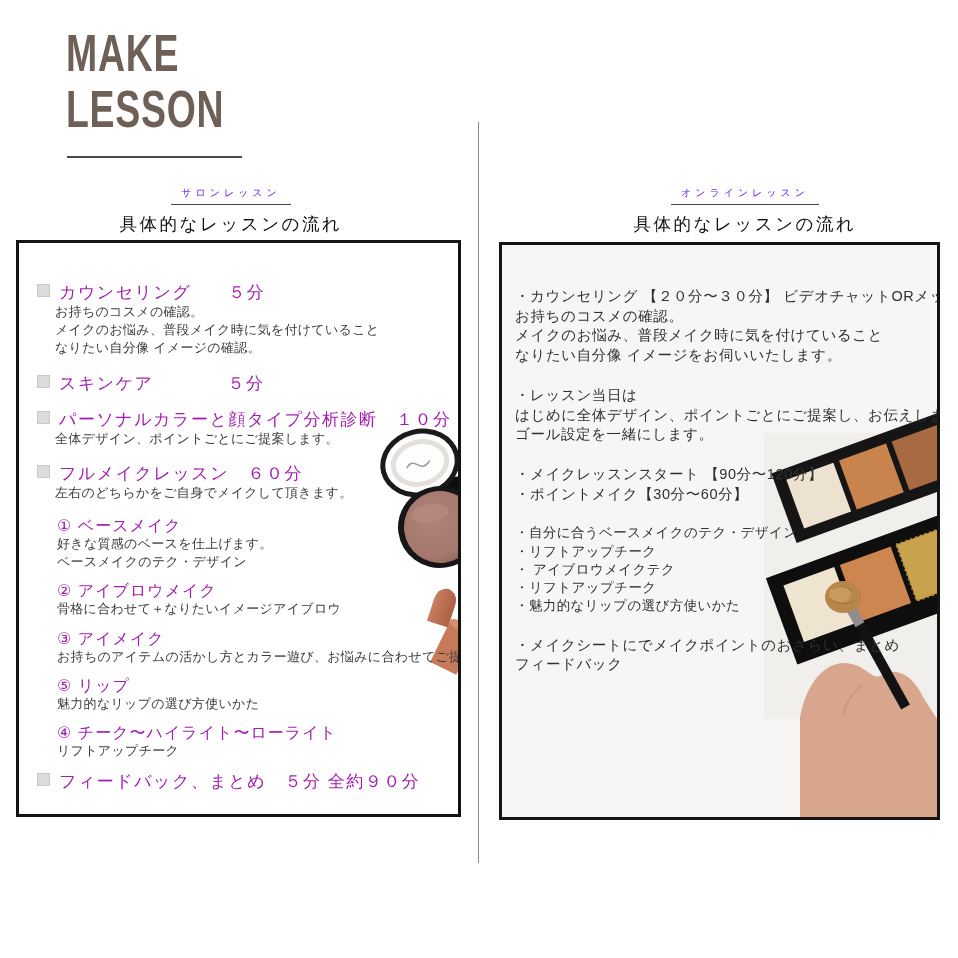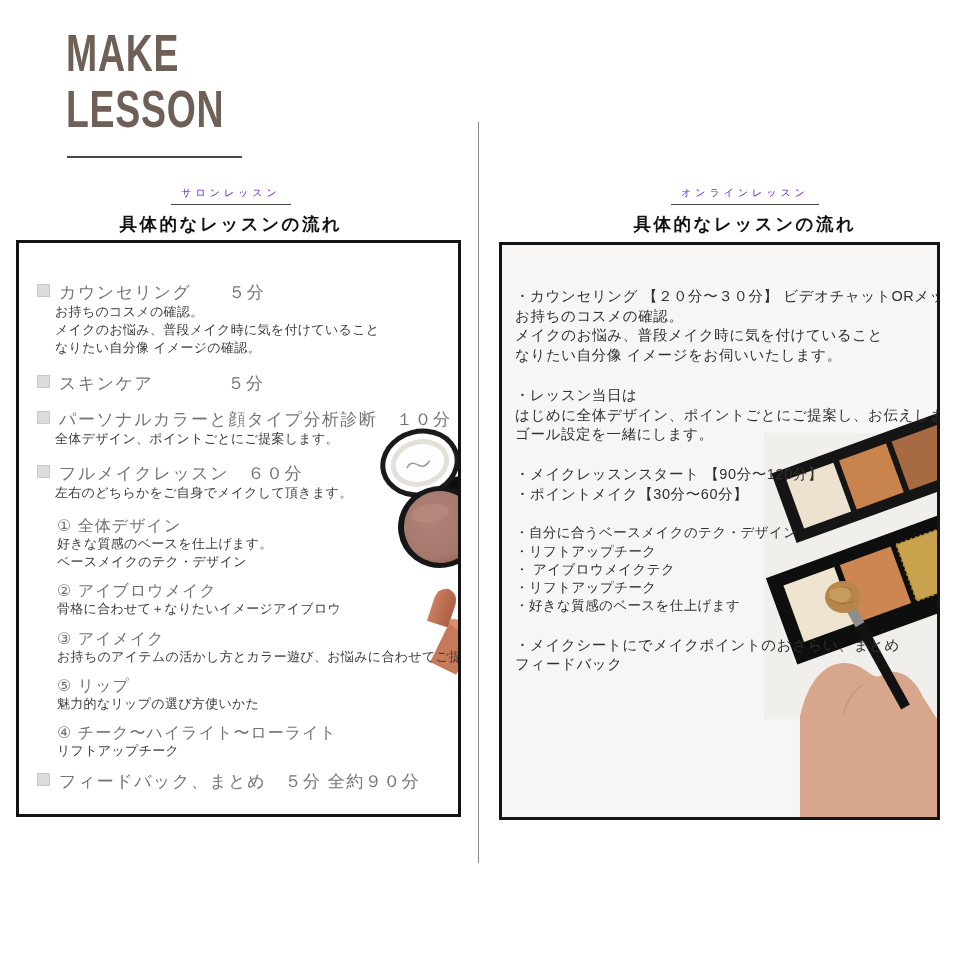--- a/index.html
+++ b/index.html
@@ -18,34 +18,34 @@
   }
   .title-rule{position:absolute;left:67px;top:156px;width:175px;height:2px;background:#4a4a4a;}
   
   .col-head{position:absolute;top:161px;text-align:center;}
   .col-head.leftc{left:0;width:462px;}
   .col-head.rightc{left:480px;width:466px;padding-left:32px;}
   .tab{
     display:inline-block;font-size:10px;letter-spacing:4px;color:#6d28d9;
     padding:0 10px 4px;border-bottom:1.5px solid #444;margin-top:25px;
   }
-  .heading{font-size:17.5px;font-weight:700;letter-spacing:2.5px;color:#111;margin-top:7px;}
+  .heading{font-size:17.5px;font-weight:400;letter-spacing:2.5px;color:#111;margin-top:7px;}
   
   .divider{position:absolute;left:478px;top:122px;width:1px;height:741px;background:#8a8a8a;}
   
   .box{position:absolute;border:3px solid #141414;overflow:hidden;box-sizing:content-box;}
   #left-box{left:16px;top:240px;width:439px;height:571px;background:#ffffff;}
   #right-box{left:499px;top:242px;width:435px;height:572px;background:#f7f6f4;}
   .photo-svg{position:absolute;left:0;top:0;z-index:0;pointer-events:none;}
   .content{position:relative;z-index:1;}
   
   #left-sections{padding:38px 0 0 18px;}
   .lsec{margin-bottom:14px;}
   .lsec.num{margin-left:20px;margin-bottom:10px;}
-  .ltitle{font-size:17px;letter-spacing:1.5px;color:#737373;white-space:nowrap;height:22px;}
+  .ltitle{font-size:17px;letter-spacing:1.5px;color:#a21caf;white-space:nowrap;height:22px;}
   .lsec.num .ltitle{font-size:16px;height:19px;letter-spacing:1px;}
   .cbx{display:inline-block;width:11px;height:11px;background:#dcdcda;border:1px solid #c9c9c7;margin-right:9px;vertical-align:1px;}
   .lline{font-size:13px;line-height:1.4;letter-spacing:0.3px;color:#3c3c3c;margin-left:18px;white-space:nowrap;}
   .lsec.num .lline{margin-left:0;}
   
   #right-groups{padding:42px 0 0 13px;}
   .rgroup{margin-bottom:20px;}
   .rline{font-size:14.5px;line-height:1.36;letter-spacing:0.6px;color:#303030;white-space:nowrap;}
   .rgroup.small .rline{font-size:13.5px;line-height:1.35;letter-spacing:0.4px;}
 </style>
@@ -123,21 +123,21 @@
         </div>
         <div class="lsec">
           <div class="ltitle"><span class="cbx"></span><span>パーソナルカラーと顔タイプ分析診断　１０分</span></div>
           <div class="lline">全体デザイン、ポイントごとにご提案します。</div>
         </div>
         <div class="lsec">
           <div class="ltitle"><span class="cbx"></span><span>フルメイクレッスン　６０分</span></div>
           <div class="lline">左右のどちらかをご自身でメイクして頂きます。</div>
         </div>
         <div class="lsec num">
-          <div class="ltitle"><span>① 全体デザイン</span></div>
+          <div class="ltitle"><span>① ベースメイク</span></div>
           <div class="lline">好きな質感のベースを仕上げます。</div>
           <div class="lline">ベースメイクのテク・デザイン</div>
         </div>
         <div class="lsec num">
           <div class="ltitle"><span>② アイブロウメイク</span></div>
           <div class="lline">骨格に合わせて＋なりたいイメージアイブロウ</div>
         </div>
         <div class="lsec num">
           <div class="ltitle"><span>③ アイメイク</span></div>
           <div class="lline">お持ちのアイテムの活かし方とカラー遊び、お悩みに合わせてご提案。</div>
@@ -203,21 +203,21 @@
         </div>
         <div class="rgroup">
           <div class="rline">・メイクレッスンスタート 【90分〜120分】</div>
           <div class="rline">・ポイントメイク【30分〜60分】</div>
         </div>
         <div class="rgroup small">
           <div class="rline">・自分に合うベースメイクのテク・デザイン</div>
           <div class="rline">・リフトアップチーク</div>
           <div class="rline">・ アイブロウメイクテク</div>
           <div class="rline">・リフトアップチーク</div>
-          <div class="rline">・好きな質感のベースを仕上げます</div>
+          <div class="rline">・魅力的なリップの選び方使いかた</div>
         </div>
         <div class="rgroup">
           <div class="rline">・メイクシートにでメイクポイントのおさらい、まとめ</div>
           <div class="rline">フィードバック</div>
         </div>
       </div>
   </div>
 
 </div>
 

